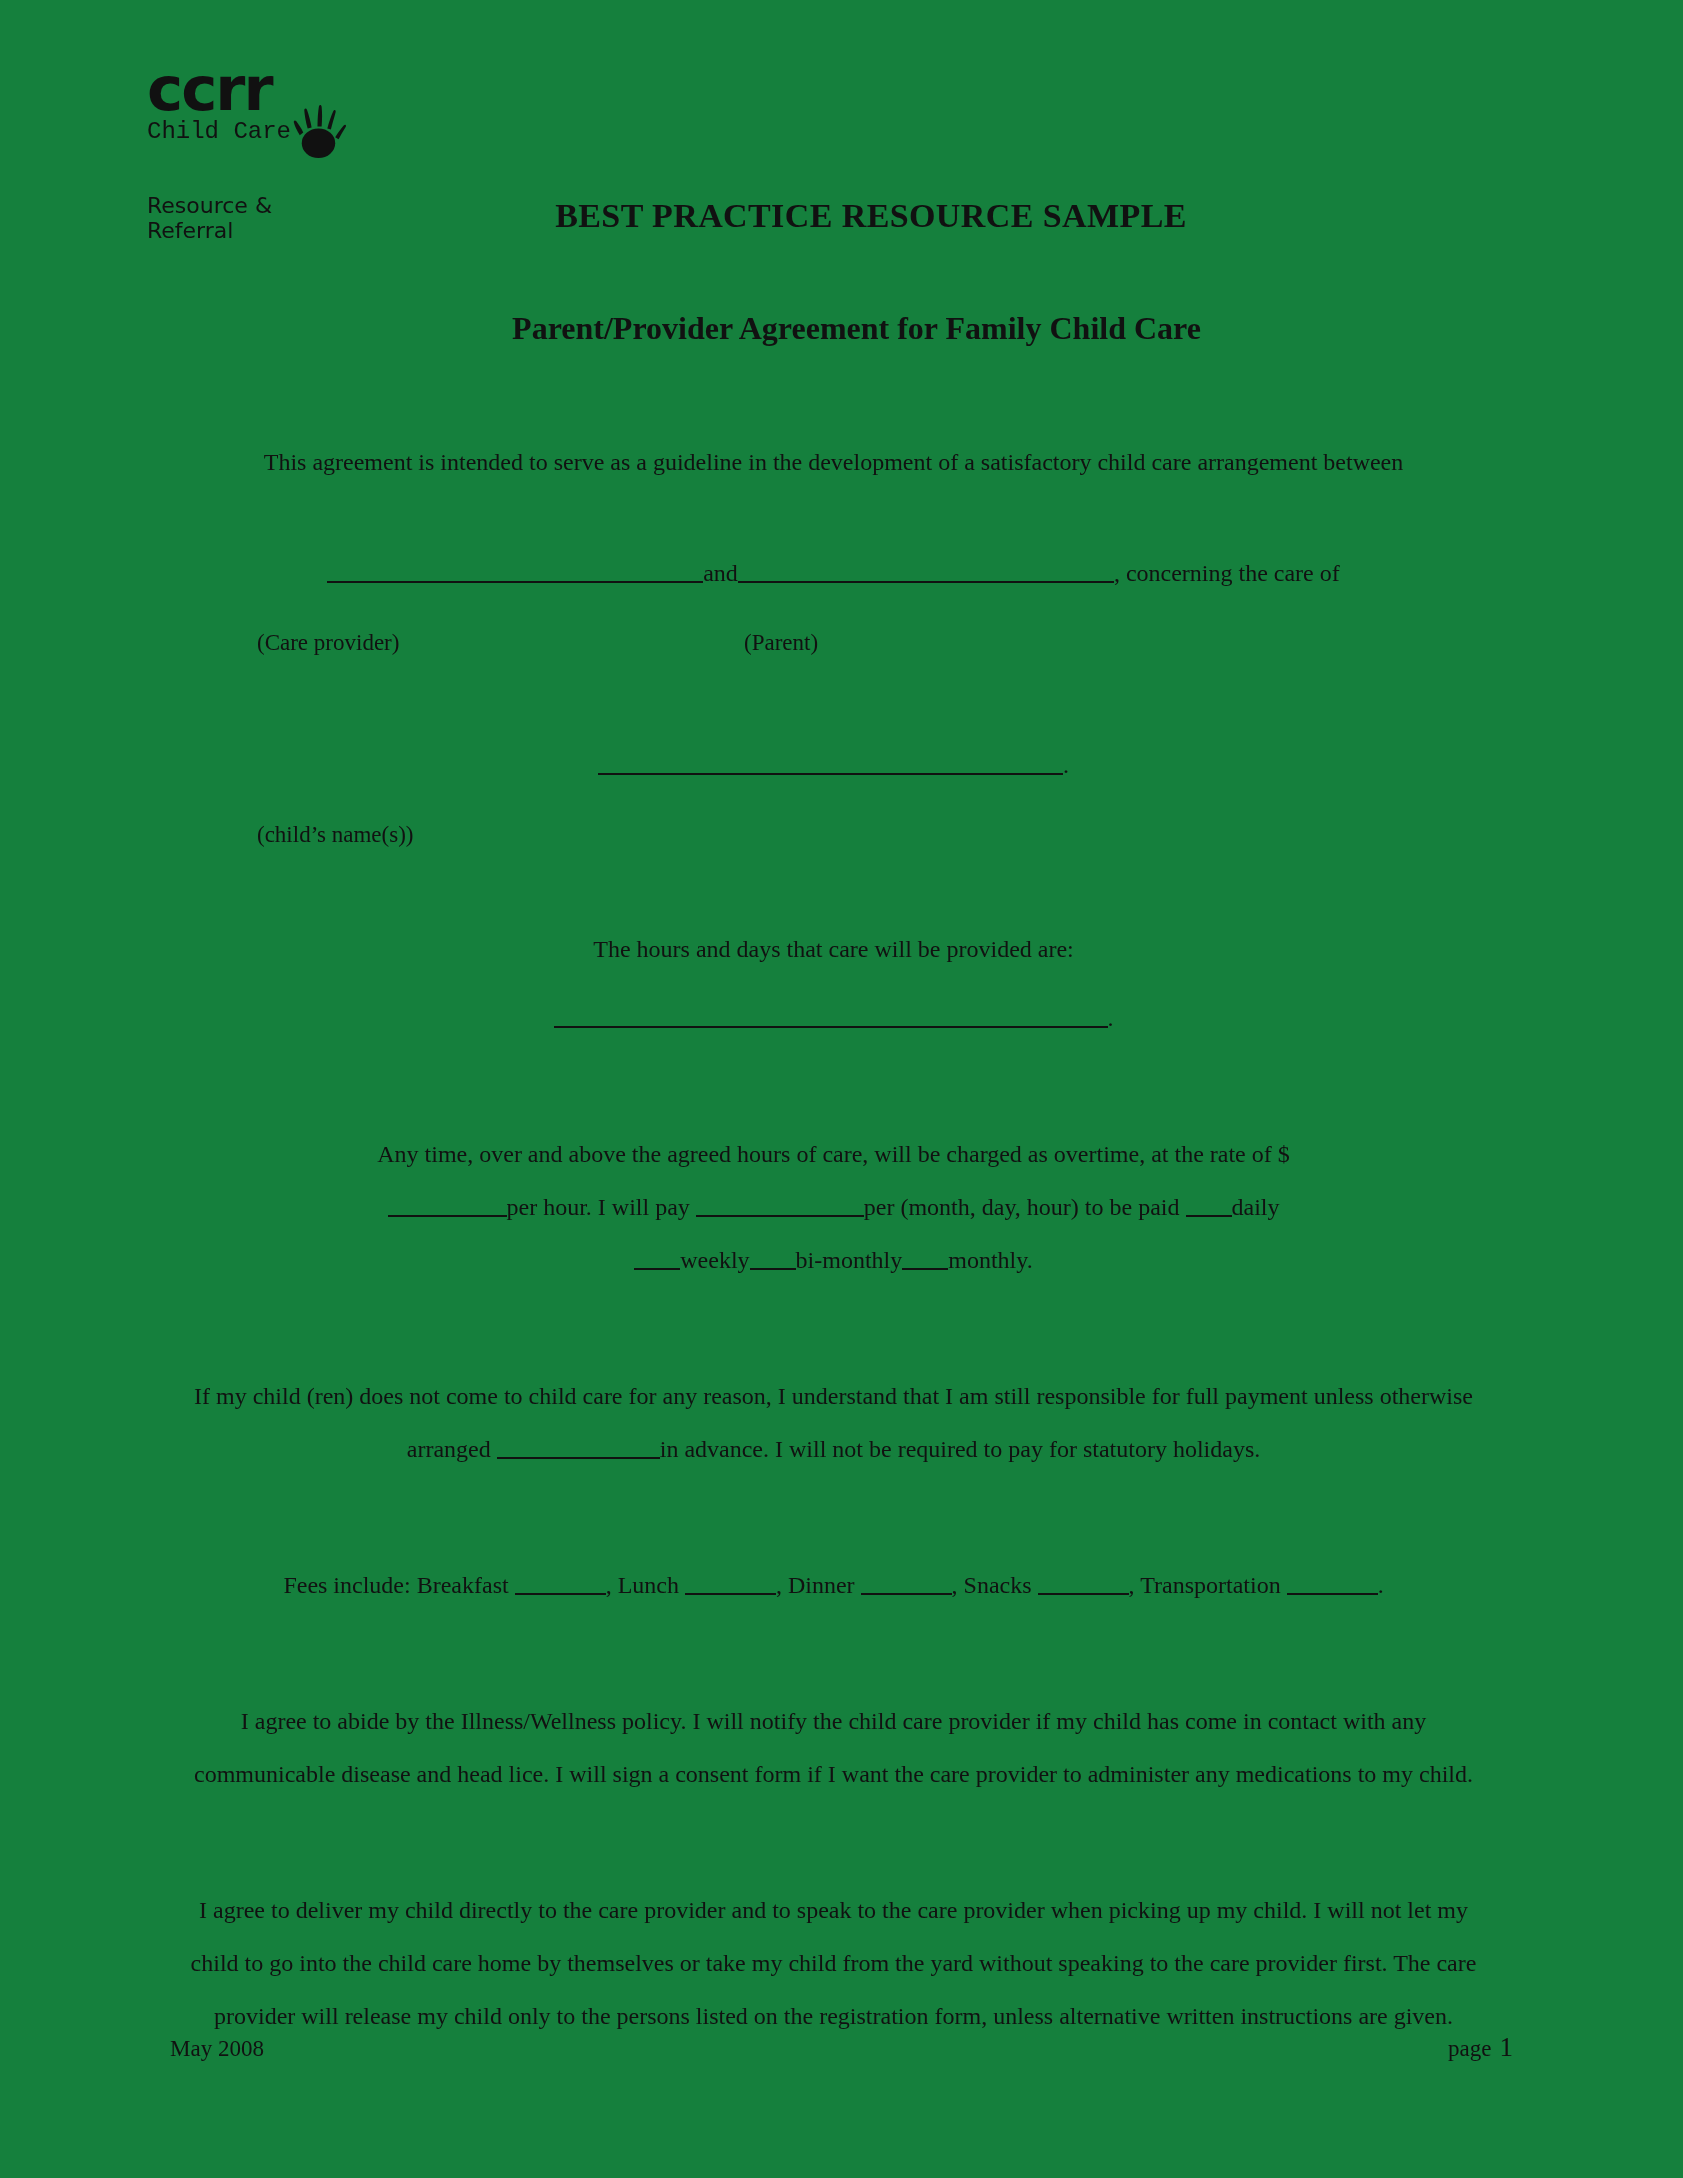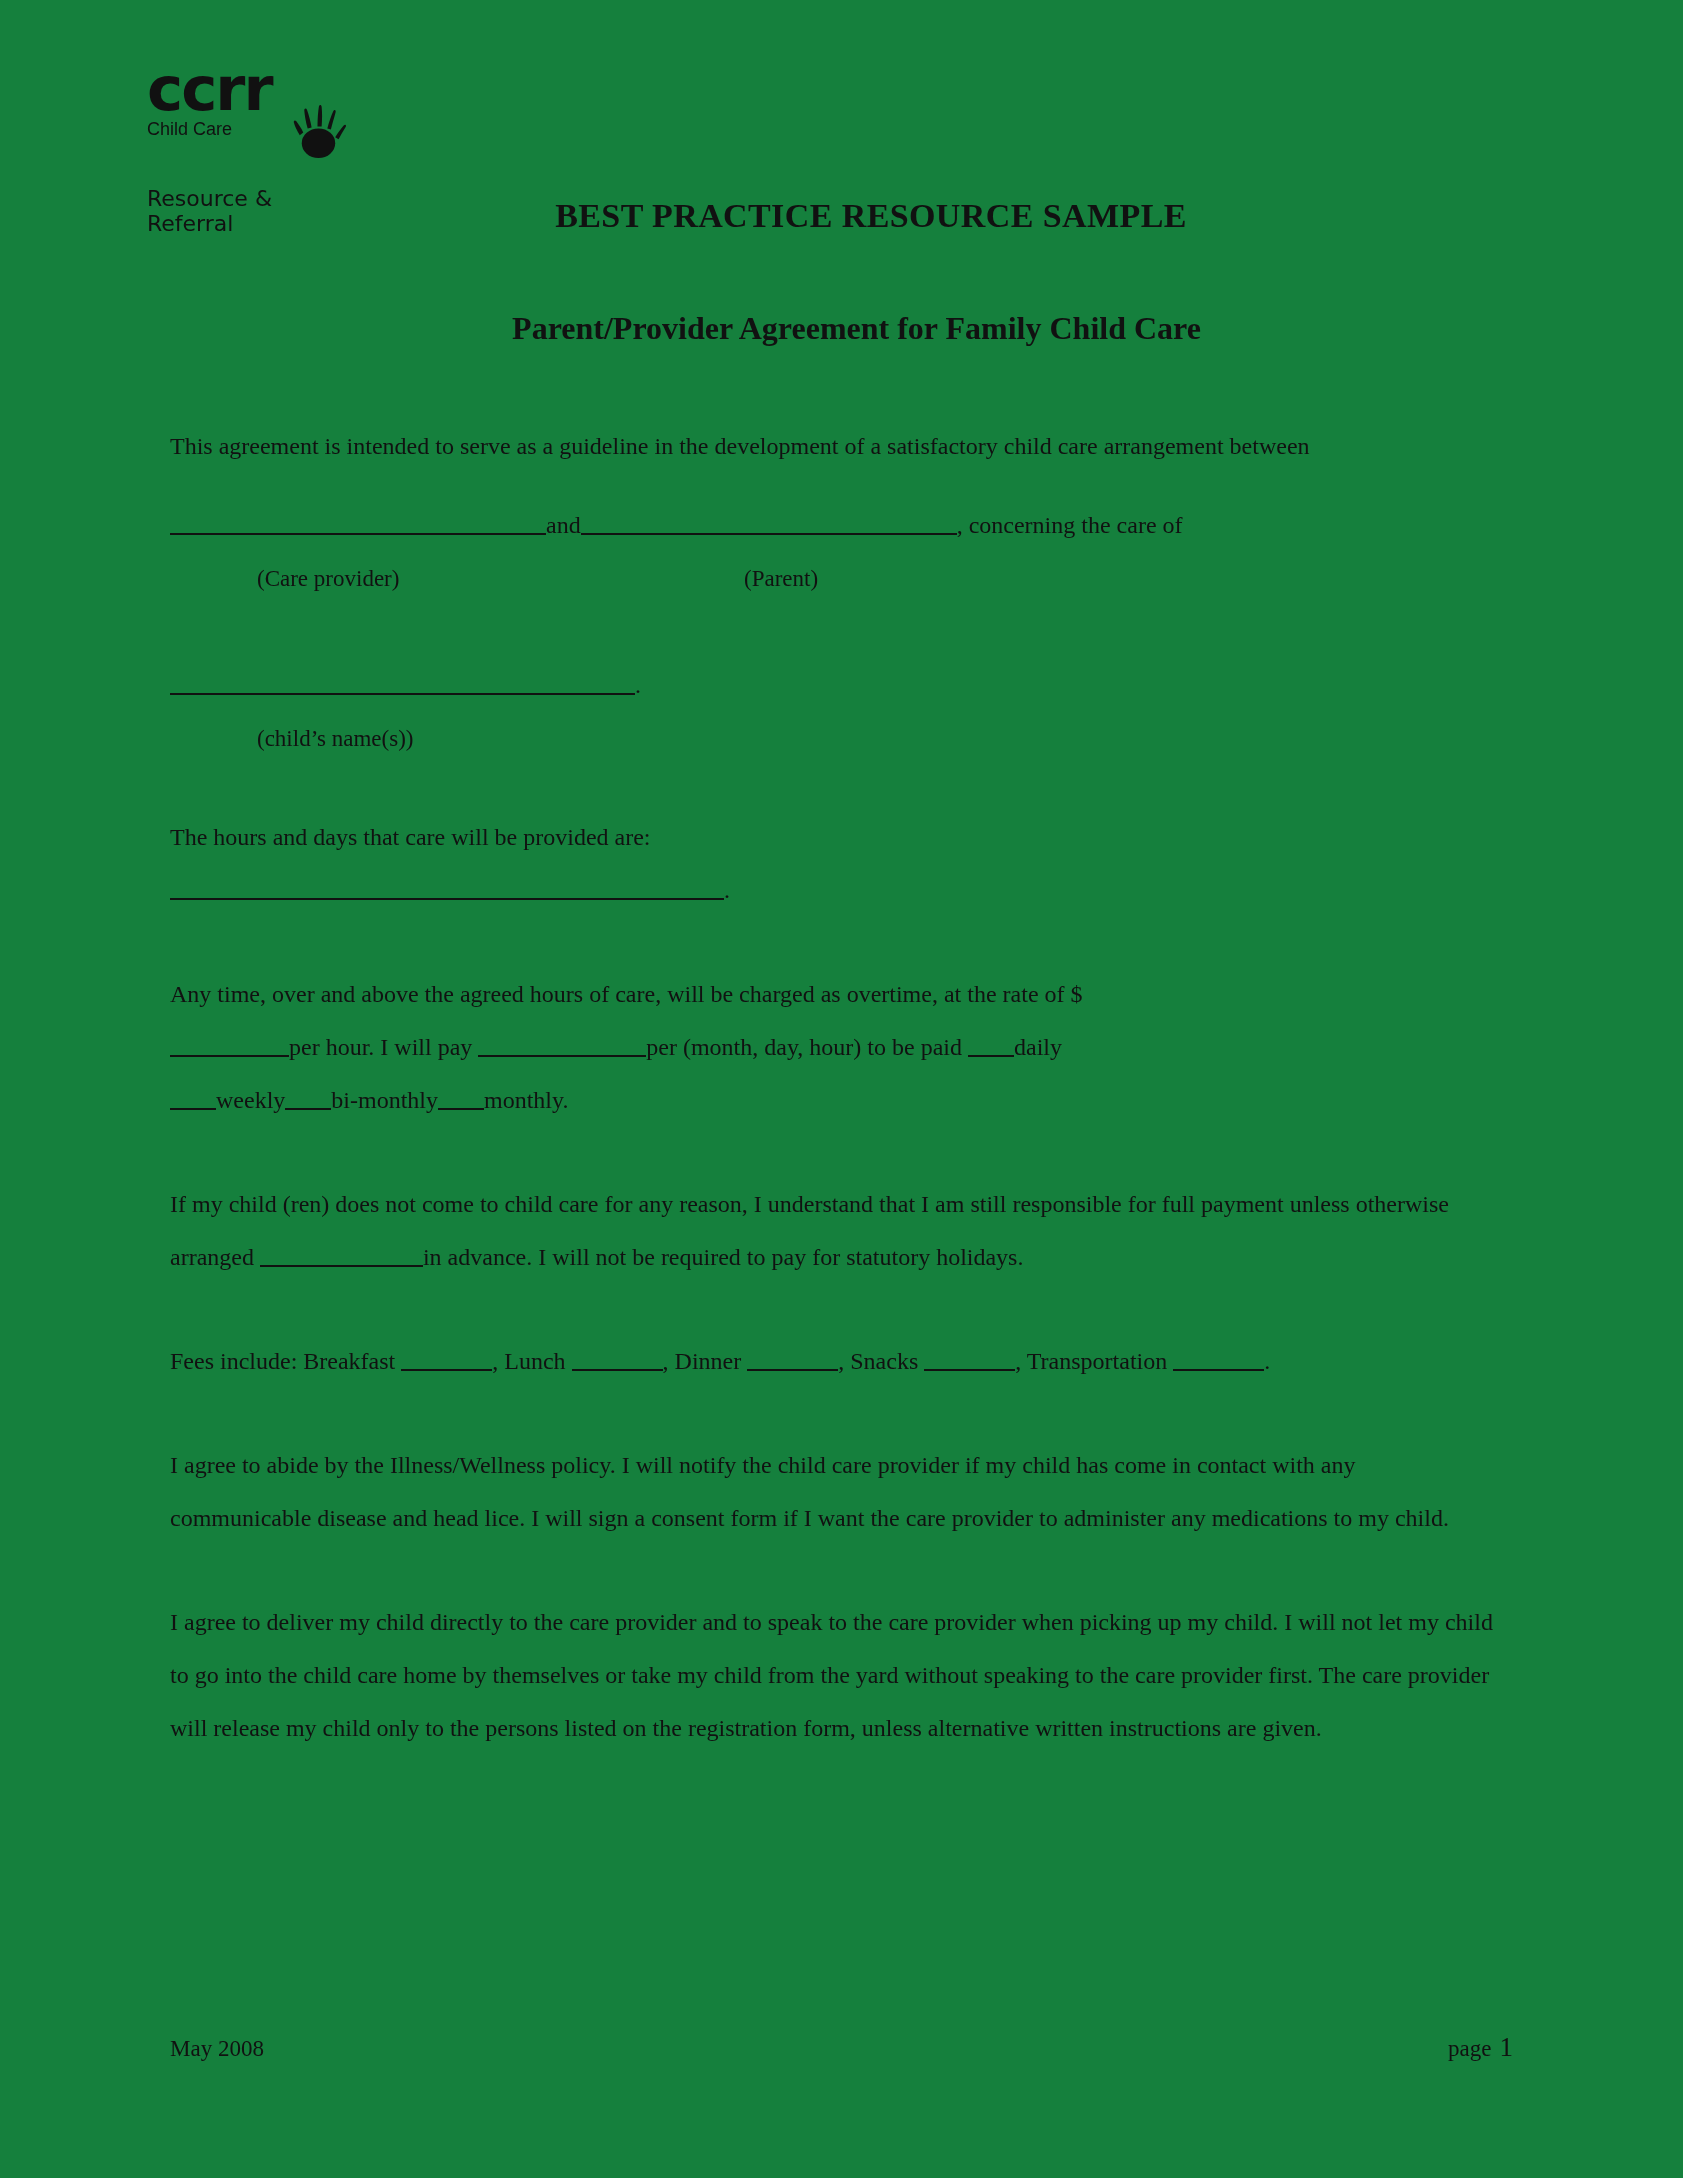--- a/index.html
+++ b/index.html
@@ -35,22 +35,22 @@
     font-family: "DejaVu Sans", sans-serif;
     font-weight: bold;
     font-size: 61px;
     letter-spacing: -2px;
     line-height: 0.92;
     color: #111111;
     margin: 0;
     padding: 0;
   }
   .logo-line2 {
-    font-family: Liberation Sans, sans-serif;
-    font-size: 18px;
+    font-family: Liberation Mono, monospace;
+    font-size: 24px;
     color: #111111;
     line-height: 1.12;
     margin-top: 2px;
   }
   .logo-line3 {
     font-family: "DejaVu Sans", sans-serif;
     font-size: 22px;
     color: #111111;
     line-height: 1.12;
     margin-top: 48px;
@@ -89,21 +89,22 @@
   
   .body-area {
     position: absolute;
     left: 170px;
     top: 420px;
     width: 1327px;
     font-size: 24px;
     line-height: 53px;
   }
   .para {
-    margin: 0;
+    margin: 16px;
+    text-align: center;
   }
   .gap-sm { height: 26px; }
   .gap-md { height: 51px; }
   .gap-lg { height: 59px; }
 
   
   .fill {
     display: inline-block;
     border-bottom: 2.5px solid #111111;
     vertical-align: baseline;

